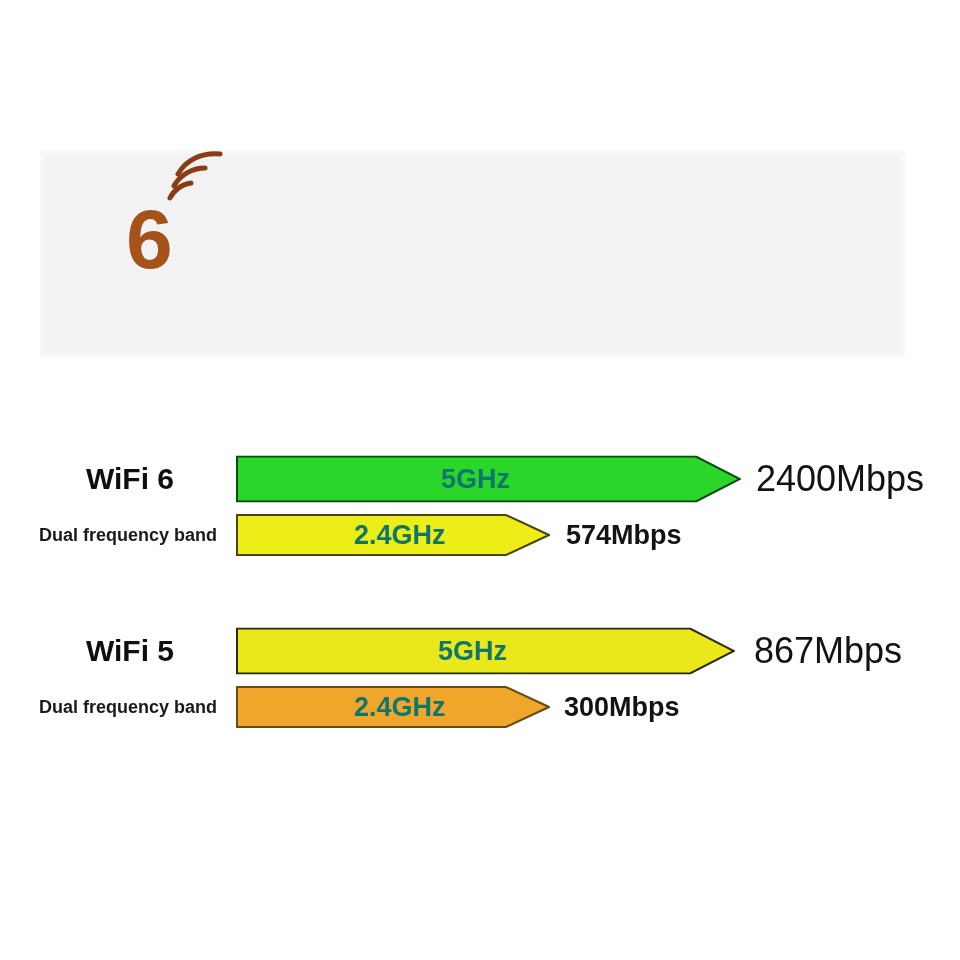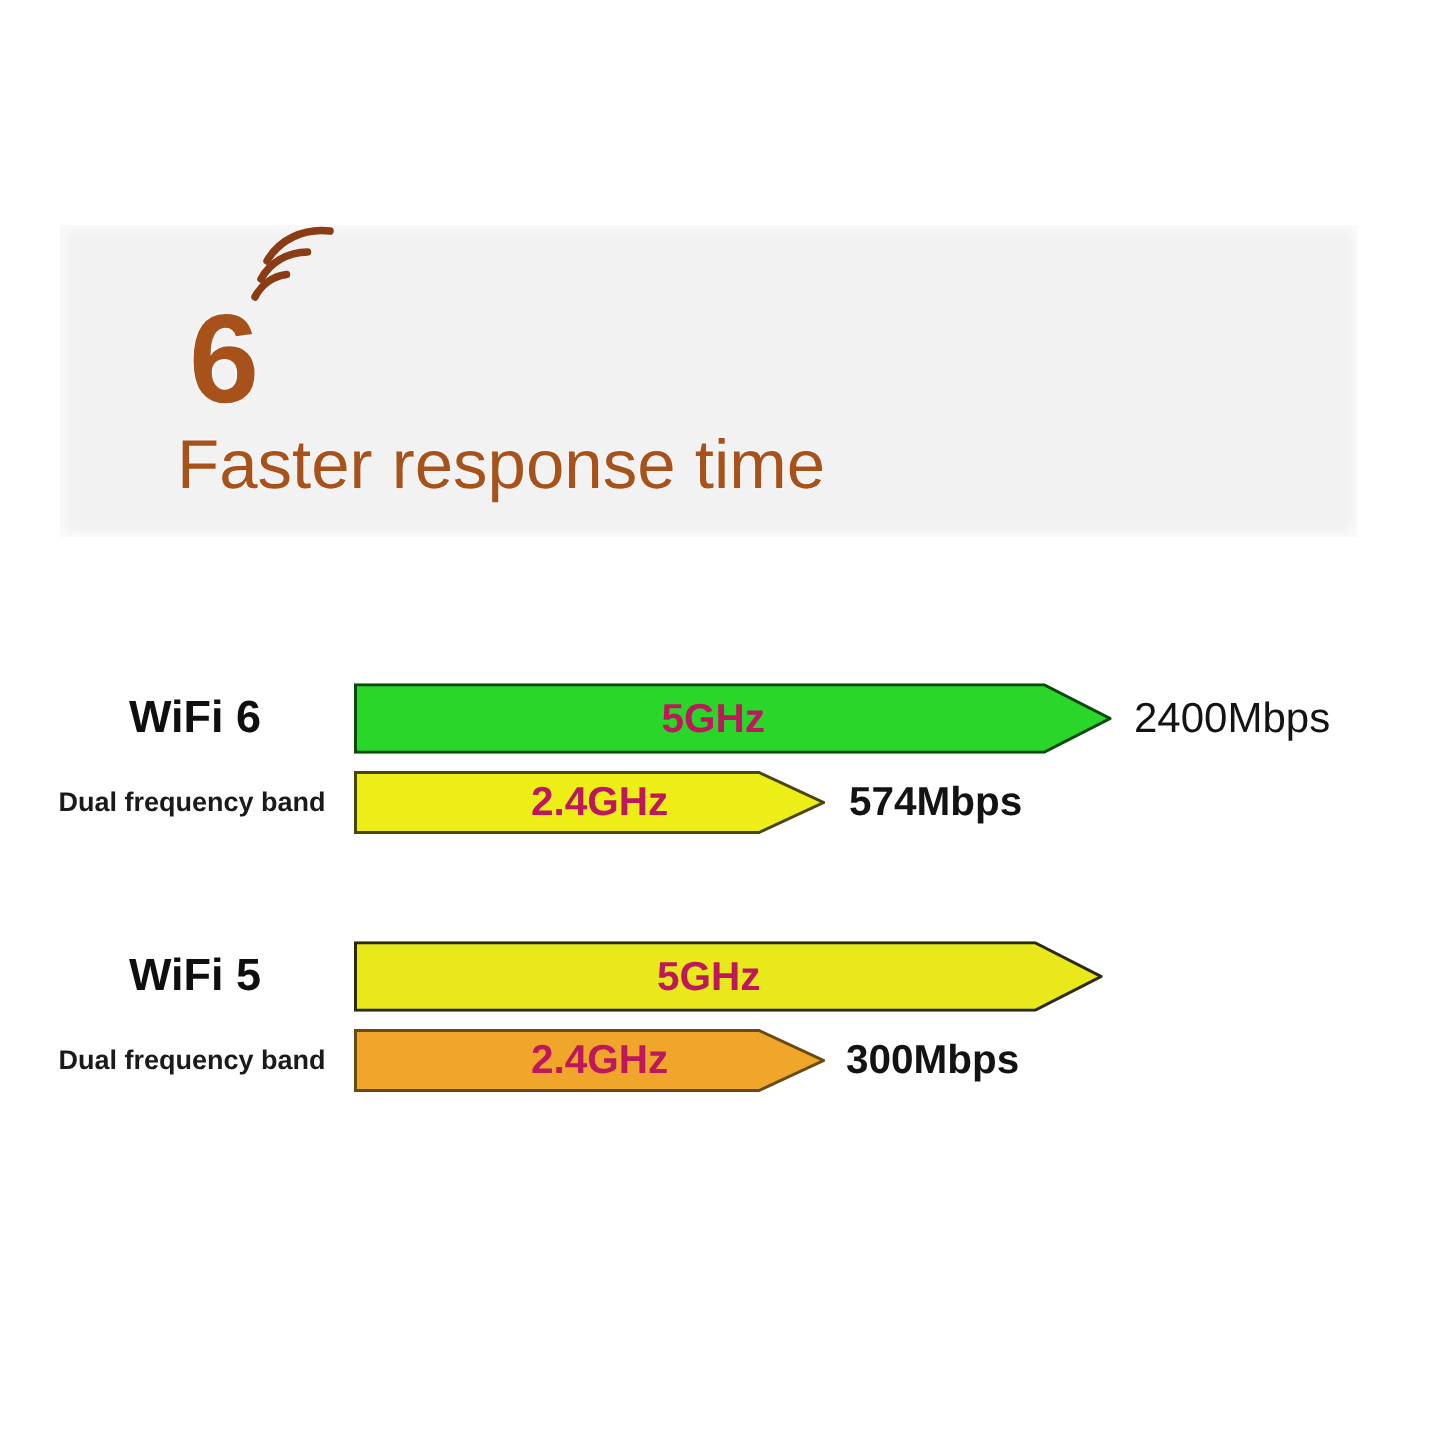--- a/index.html
+++ b/index.html
@@ -126,29 +126,29 @@
     transform: translateY(-50%);
     display: block;
   }
   .bar-svg { display: block; }
   .bar-text {
     position: absolute;
     top: 50%;
     transform: translateY(-50%);
     font-size: 27px;
     font-weight: bold;
-    color: #be185d;
+    color: #0f766e;
     white-space: nowrap;
     pointer-events: none;
   }
   .speed {
     position: absolute;
     top: 50%;
     transform: translateY(-50%);
-    font-size: 28px;
+    font-size: 36px;
     font-weight: normal;
     color: #131313;
     white-space: nowrap;
   }
   .speed-small { font-size: 27px; }
 </style>
 </head>
 <body>
 
 <div id="header-panel">
@@ -161,21 +161,20 @@
       <span id="wifi-arcs">
         <svg width="70" height="56" viewBox="0 0 70 56" fill="none" aria-hidden="true">
           <path d="M6 50 C10 42 18 36 27 35" stroke="#8a3d14" stroke-width="5" stroke-linecap="round"></path>
           <path d="M10 38 C16 27 28 20 41 20" stroke="#8a3d14" stroke-width="5" stroke-linecap="round"></path>
           <path d="M14 26 C22 12 38 4 56 6" stroke="#8a3d14" stroke-width="5" stroke-linecap="round"></path>
         </svg>
       </span>
     </span>
   </div>
 
-  <div id="tagline">Faster response time</div>
 </div>
 
 <div id="chart-area">
 
   <div class="group" id="group-wifi6">
 
     <div class="row row-5ghz">
       <div class="label-col">
         <span class="std-name">WiFi 6</span>
       </div>
@@ -213,20 +212,21 @@
         <span class="std-name">WiFi 5</span>
       </div>
 
       <div class="bar-wrap" style="left:222px;">
         <svg class="bar-svg" width="499" height="47" viewBox="0 0 499 47" aria-hidden="true">
           <polygon points="1,1 454,1 498,23.5 454,46 1,46" fill="#e8e81a" stroke="#2b2b06" stroke-width="2"></polygon>
         </svg>
         <span class="bar-text" style="left:202px;">5GHz</span>
       </div>
 
+      <span class="speed" style="left:740px;">867Mbps</span>
     </div>
 
     <div class="row row-24ghz">
       <div class="label-col">
         <span class="band-note">Dual frequency band</span>
       </div>
 
       <div class="bar-wrap" style="left:222px;">
         <svg class="bar-svg" width="314" height="42" viewBox="0 0 314 42" aria-hidden="true">
           <polygon points="1,1 270,1 313,21 270,41 1,41" fill="#efa62a" stroke="#6a4a10" stroke-width="2"></polygon>

